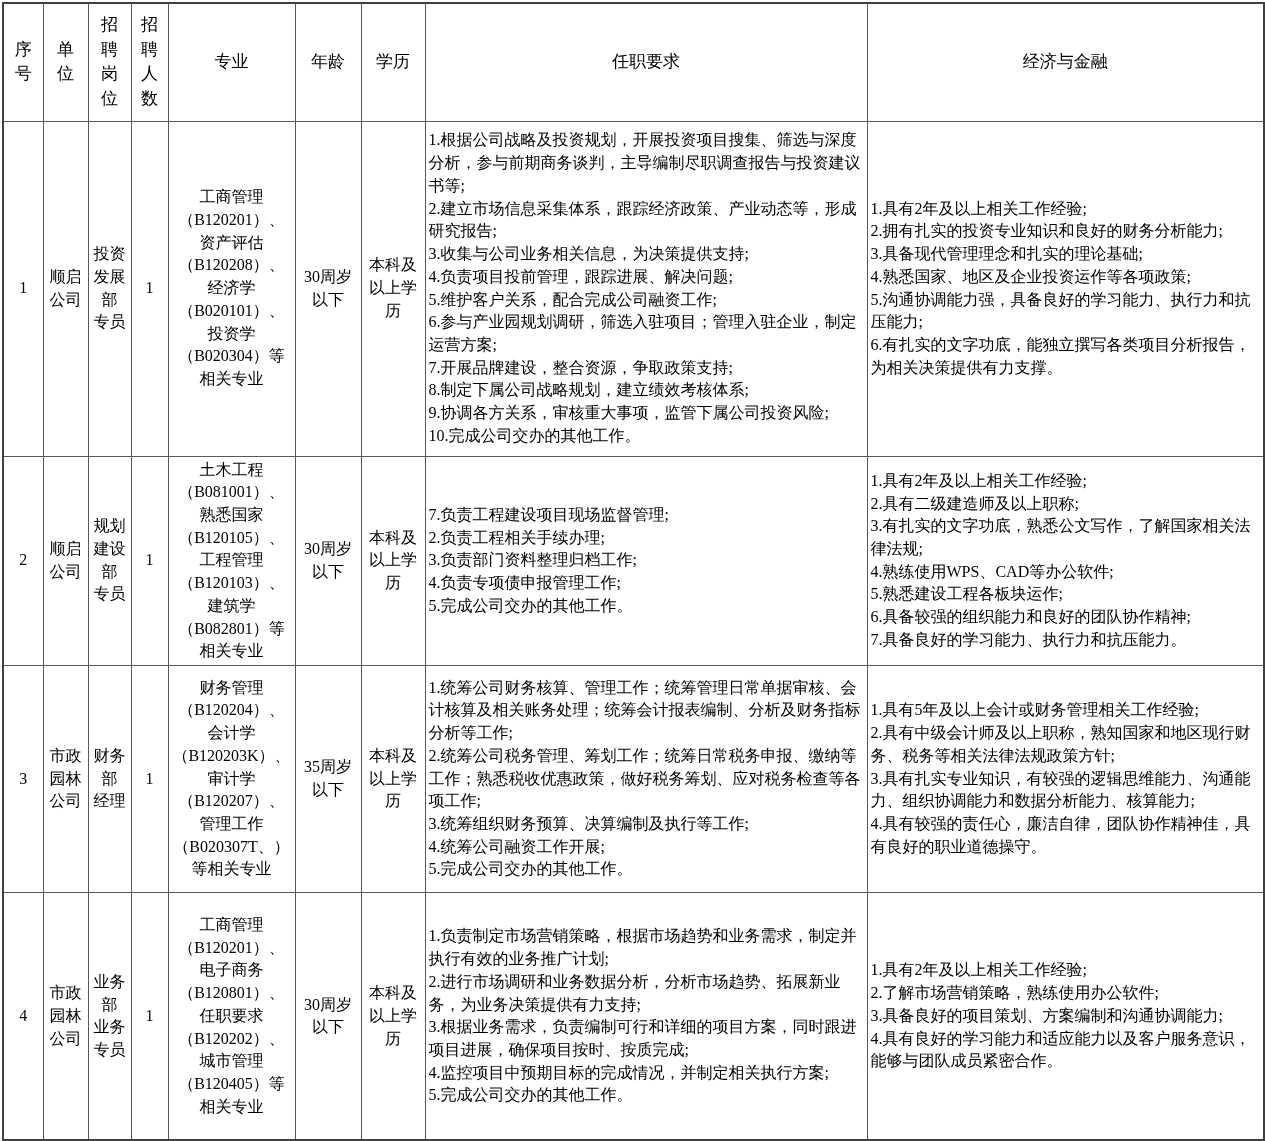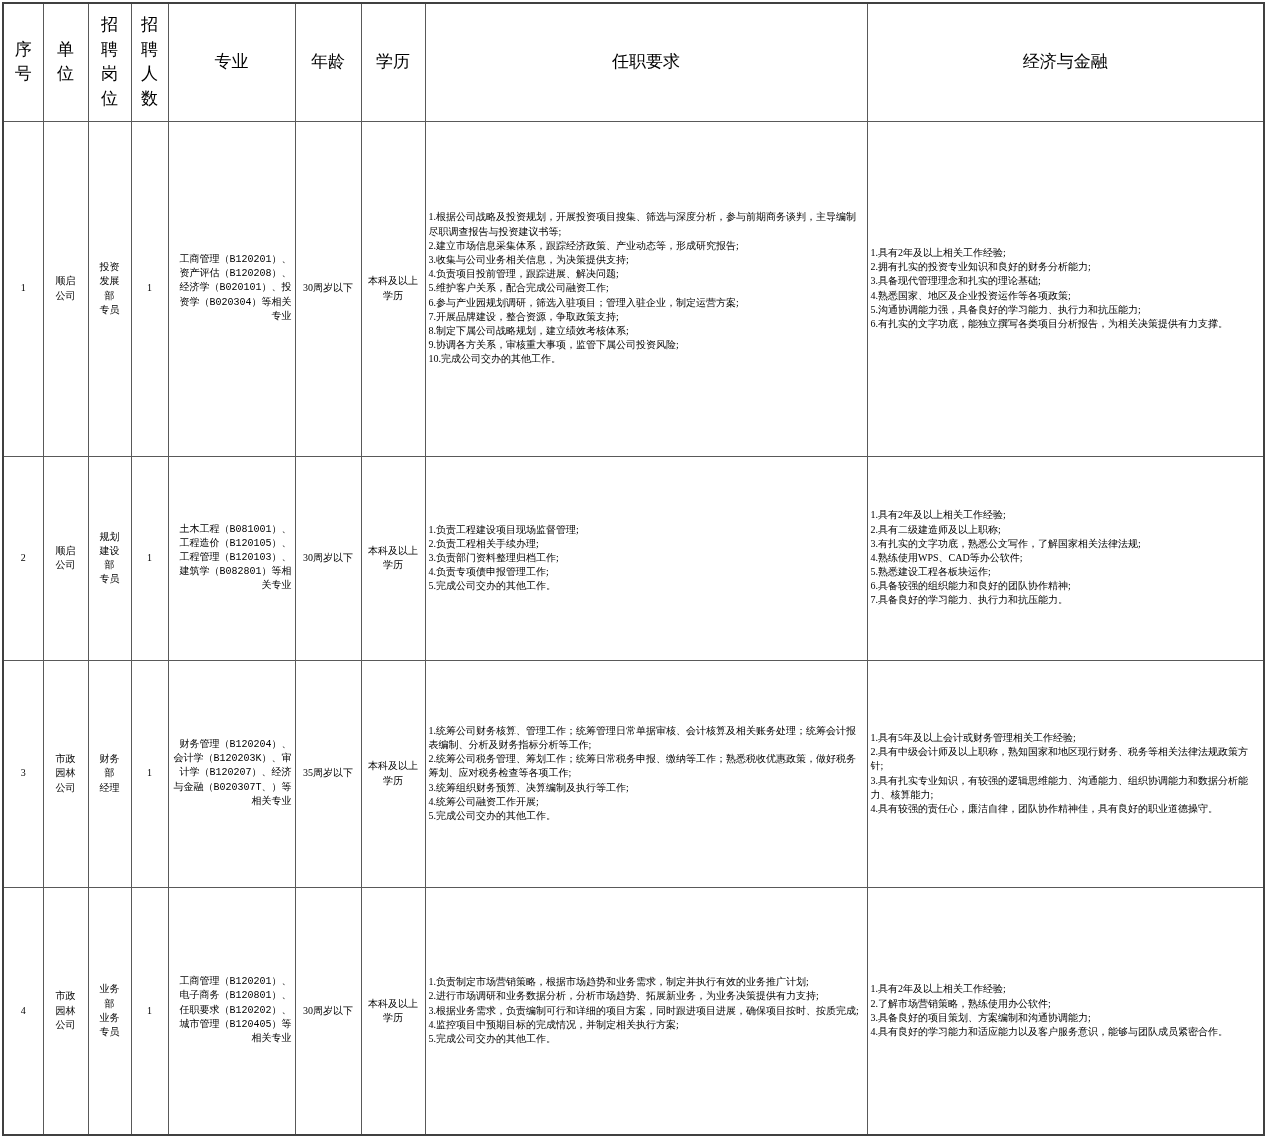--- a/index.html
+++ b/index.html
@@ -29,26 +29,26 @@
     box-sizing: border-box;
   }
   .doc-table th {
     font-weight: normal;
     font-size: 17px;
     text-align: center;
     line-height: 1.45;
     padding: 2px;
   }
   .doc-table td {
-    font-size: 10px;
+    font-size: 16px;
     line-height: 1.42;
     padding: 2px 3px;
   }
   .c-center { text-align: center; }
-  .c-major  { text-align: right; padding: 4px 4px 4px 10px; font-family: Liberation Mono, monospace; }
+  .c-major  { text-align: center; padding: 4px 4px 4px 10px; }
   .c-desc   { text-align: left; padding: 4px 7px; }
   tr.h-header { height: 118px; }
   tr.h-r1 { height: 335px; }
   tr.h-r2 { height: 204px; }
   tr.h-r3 { height: 227px; }
   tr.h-r4 { height: 248px; }
 </style>
 </head>
 <body>
 
@@ -117,24 +117,24 @@
     </tr>
     <tr class="h-r2">
       <td class="c-center">2</td>
       <td class="c-center">顺启
 公司</td>
       <td class="c-center">规划
 建设
 部
 专员</td>
       <td class="c-center">1</td>
-      <td class="c-major">土木工程（B081001）、工程造价（B120105）、工程管理（B120103）、建筑学（B082801）等相关专业</td>
+      <td class="c-major">土木工程（B081001）、熟悉国家（B120105）、工程管理（B120103）、建筑学（B082801）等相关专业</td>
       <td class="c-center">30周岁以下</td>
       <td class="c-center">本科及以上学历</td>
-      <td class="c-desc">1.负责工程建设项目现场监督管理;
+      <td class="c-desc">7.负责工程建设项目现场监督管理;
 2.负责工程相关手续办理;
 3.负责部门资料整理归档工作;
 4.负责专项债申报管理工作;
 5.完成公司交办的其他工作。</td>
       <td class="c-desc">1.具有2年及以上相关工作经验;
 2.具有二级建造师及以上职称;
 3.有扎实的文字功底，熟悉公文写作，了解国家相关法律法规;
 4.熟练使用WPS、CAD等办公软件;
 5.熟悉建设工程各板块运作;
 6.具备较强的组织能力和良好的团队协作精神;
@@ -142,21 +142,21 @@
     </tr>
     <tr class="h-r3">
       <td class="c-center">3</td>
       <td class="c-center">市政
 园林
 公司</td>
       <td class="c-center">财务
 部
 经理</td>
       <td class="c-center">1</td>
-      <td class="c-major">财务管理（B120204）、会计学（B120203K）、审计学（B120207）、经济与金融（B020307T、）等相关专业</td>
+      <td class="c-major">财务管理（B120204）、会计学（B120203K）、审计学（B120207）、管理工作（B020307T、）等相关专业</td>
       <td class="c-center">35周岁以下</td>
       <td class="c-center">本科及以上学历</td>
       <td class="c-desc">1.统筹公司财务核算、管理工作；统筹管理日常单据审核、会计核算及相关账务处理；统筹会计报表编制、分析及财务指标分析等工作;
 2.统筹公司税务管理、筹划工作；统筹日常税务申报、缴纳等工作；熟悉税收优惠政策，做好税务筹划、应对税务检查等各项工作;
 3.统筹组织财务预算、决算编制及执行等工作;
 4.统筹公司融资工作开展;
 5.完成公司交办的其他工作。</td>
       <td class="c-desc">1.具有5年及以上会计或财务管理相关工作经验;
 2.具有中级会计师及以上职称，熟知国家和地区现行财务、税务等相关法律法规政策方针;
 3.具有扎实专业知识，有较强的逻辑思维能力、沟通能力、组织协调能力和数据分析能力、核算能力;

